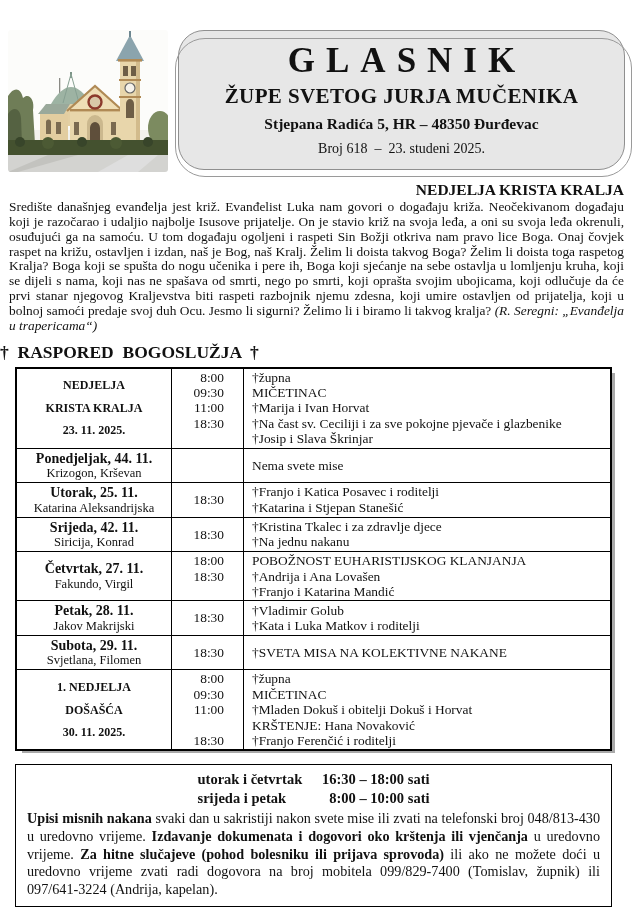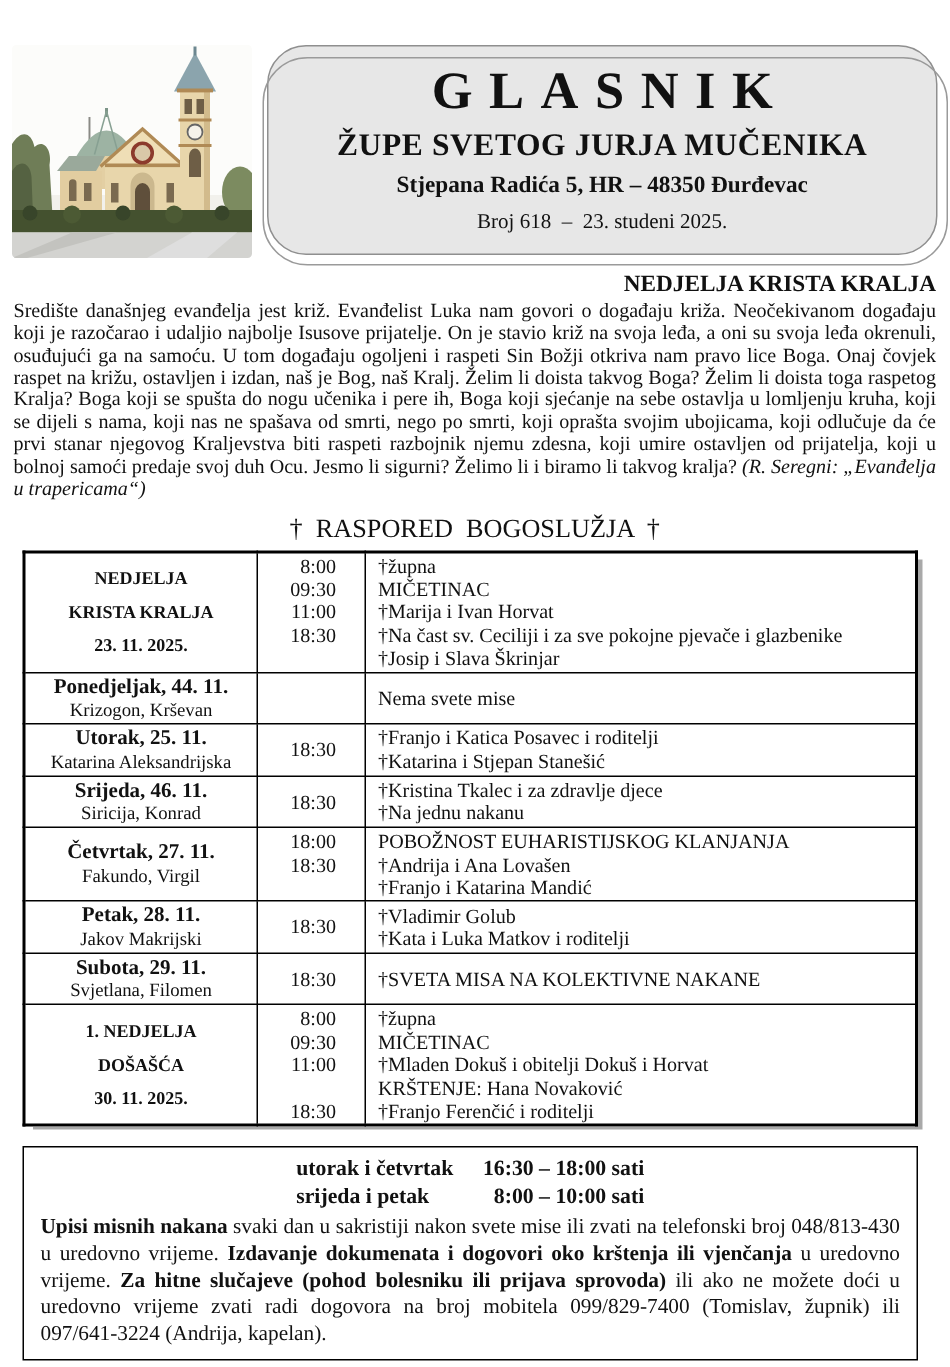--- a/index.html
+++ b/index.html
@@ -28,21 +28,21 @@
   .glasnik { font-size:35px; font-weight:700; letter-spacing:11px; text-indent:11px; padding-top:10px; }
   .parish  { font-size:21px; font-weight:700; margin-top:3px; letter-spacing:.4px; }
   .address { font-size:15.5px; font-weight:700; margin-top:6px; }
   .issue   { font-size:14px; margin-top:8px; white-space:pre; }
   
   .article { padding:9px 9px 0 9px; }
   .article-title { font-size:15.5px; font-weight:700; text-align:right; margin:0 0 1px 0; }
   .article-body { margin:0; font-size:13.4px; line-height:14.85px; text-align:justify; }
   .citation { font-style:italic; }
   
-  .schedule-title { font-size:17.5px; font-weight:400; text-align:center; margin:8px 0 4px 0; white-space:pre; }
+  .schedule-title { font-size:17.5px; font-weight:700; text-align:left; margin:8px 0 4px 0; white-space:pre; }
   table.schedule {
     border-collapse:collapse; margin-left:15px; width:597px;
     border:2px solid #000; box-shadow:5px 4px 0 -2px #a9a9a9;
     font-size:13.4px; table-layout:fixed;
   }
   .schedule td { border:1px solid #000; vertical-align:middle; padding:1px 2px; overflow:hidden; }
   td.day { width:150px; text-align:center; line-height:15px; padding:2px; }
   .day-title { font-weight:700; font-size:14px; line-height:15.5px; }
   tr.day-major .day-title { font-size:12px; line-height:22.5px; }
   .day-sub { font-size:12.5px; line-height:14px; }
@@ -158,21 +158,21 @@
       <tr>
         <td class="day">
             <div class="day-title">Utorak, 25. 11.</div>
             <div class="day-sub">Katarina Aleksandrijska</div>
           </td>
         <td class="time">18:30</td>
         <td class="intent">†Franjo i Katica Posavec i roditelji<br>†Katarina i Stjepan Stanešić</td>
       </tr>
       <tr>
         <td class="day">
-            <div class="day-title">Srijeda, 46. 11.</div>
+            <div class="day-title">Srijeda, 42. 11.</div>
             <div class="day-sub">Siricija, Konrad</div>
           </td>
         <td class="time">18:30</td>
         <td class="intent">†Kristina Tkalec i za zdravlje djece<br>†Na jednu nakanu</td>
       </tr>
       <tr>
         <td class="day">
             <div class="day-title">Četvrtak, 27. 11.</div>
             <div class="day-sub">Fakundo, Virgil</div>
           </td>

